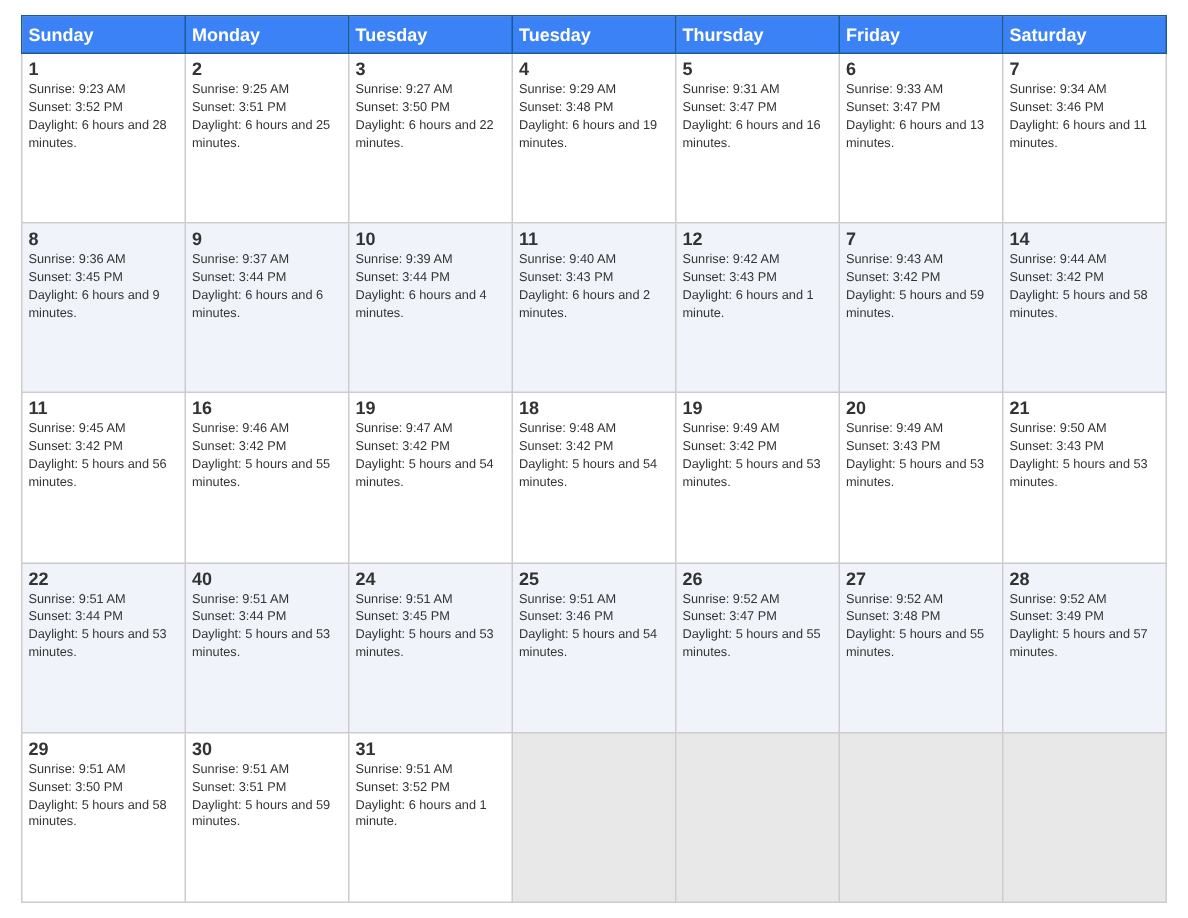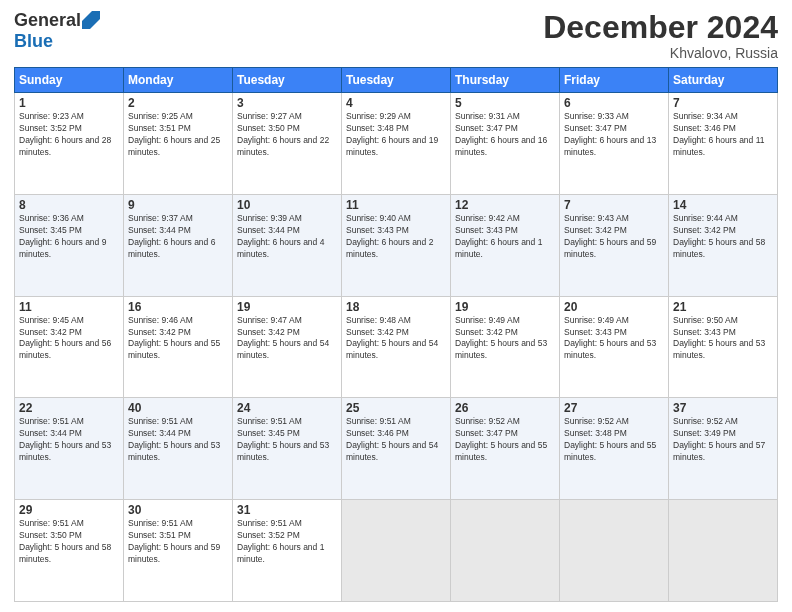--- a/index.html
+++ b/index.html
@@ -89,37 +89,20 @@
     .day-info {
       font-size: 8.5px;
       line-height: 1.4;
       color: #333;
     }
   </style>
 </head>
 <body>
 
 <div class="page">
-  <div class="header">
-    <div class="logo">
-      <div class="logo-row">
-        <span style="font-size:18px;font-weight:bold;color:#333;">General</span>
-        <svg width="18" height="18" viewBox="0 0 18 18" style="margin-left:1px;margin-top:-2px;">
-          <polygon points="0,10 10,0 18,0 18,8 8,18 0,18" fill="#1a6eb5"></polygon>
-        </svg>
-      </div>
-      <div>
-        <span style="font-size:18px;font-weight:bold;color:#1a6eb5;">Blue</span>
-      </div>
-    </div>
-    <div class="title-block">
-      <div class="month-title">December 2024</div>
-      <div class="location">Khvalovo, Russia</div>
-    </div>
-  </div>
   <div class="calendar">
     <table class="cal-table">
       <thead>
         <tr>
           <th>Sunday</th>
           <th>Monday</th>
           <th>Tuesday</th>
           <th>Tuesday</th>
           <th>Thursday</th>
           <th>Friday</th>
@@ -236,21 +219,21 @@
             </td>
             <td>
               <span class="day-num">26</span>
               <div class="day-info">Sunrise: 9:52 AM<br>Sunset: 3:47 PM<br>Daylight: 5 hours and 55 minutes.</div>
             </td>
             <td>
               <span class="day-num">27</span>
               <div class="day-info">Sunrise: 9:52 AM<br>Sunset: 3:48 PM<br>Daylight: 5 hours and 55 minutes.</div>
             </td>
             <td>
-              <span class="day-num">37</span>
+              <span class="day-num">28</span>
               <div class="day-info">Sunrise: 9:52 AM<br>Sunset: 3:49 PM<br>Daylight: 5 hours and 57 minutes.</div>
             </td>
           </tr>
           <tr>
             <td>
               <span class="day-num">29</span>
               <div class="day-info">Sunrise: 9:51 AM<br>Sunset: 3:50 PM<br>Daylight: 5 hours and 58 minutes.</div>
             </td>
             <td>
               <span class="day-num">30</span>

